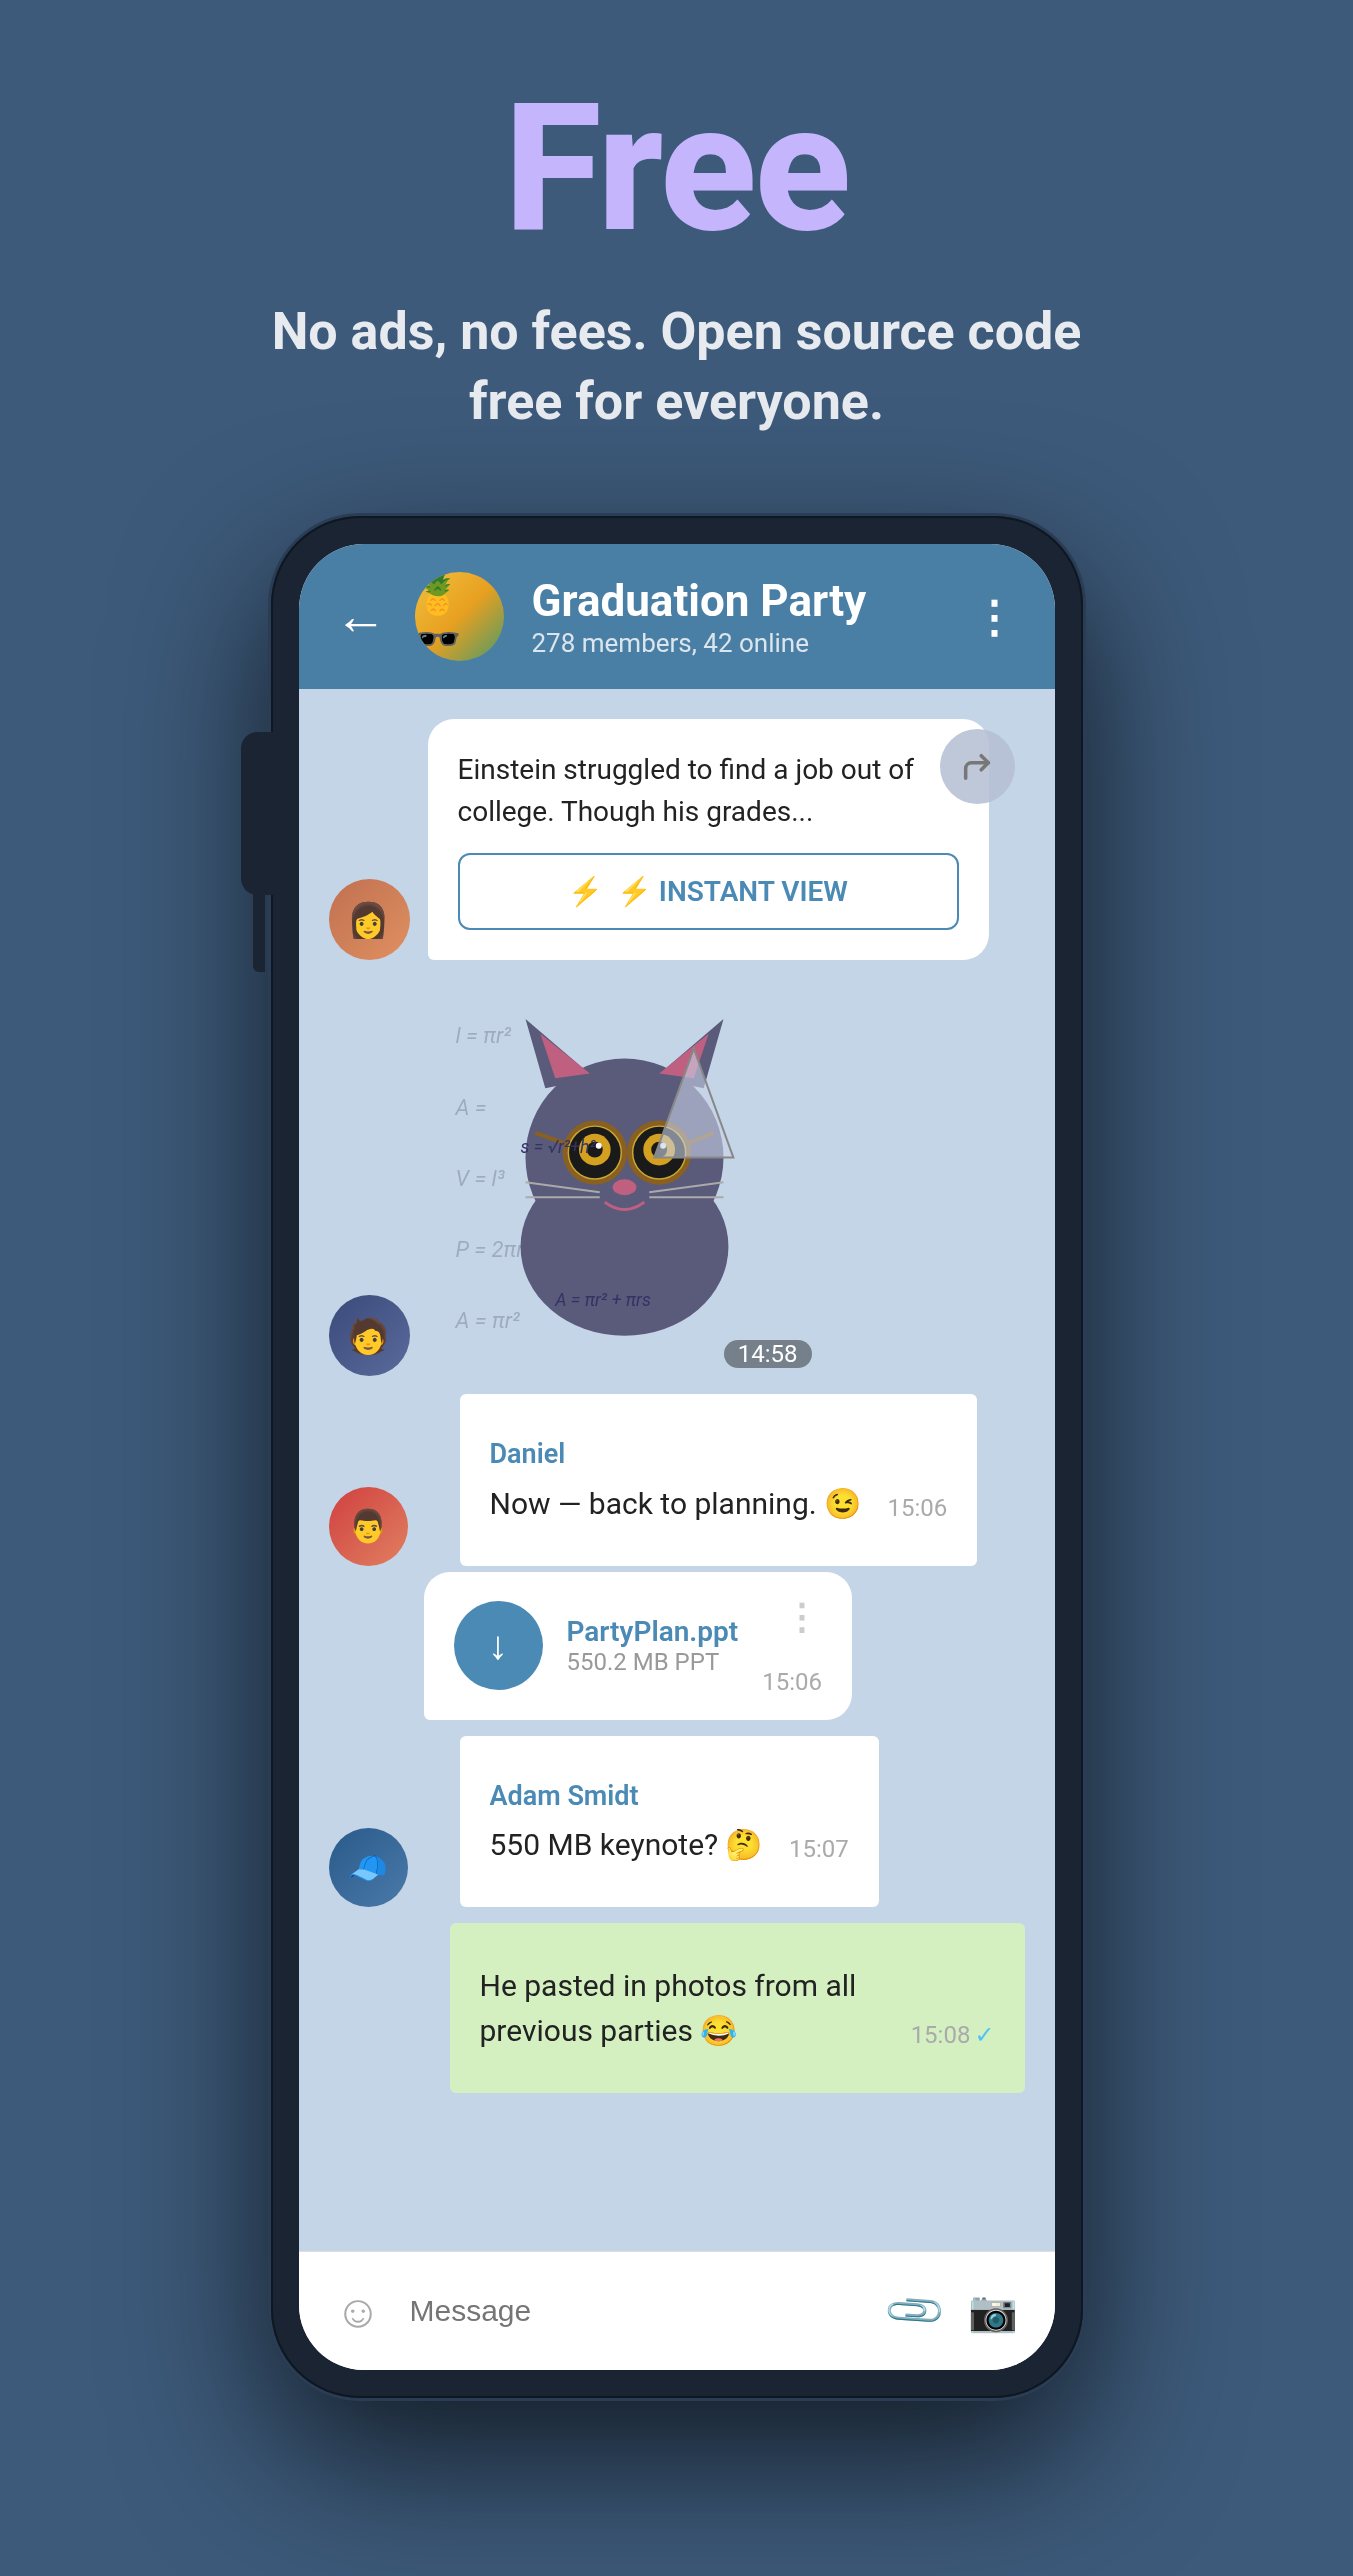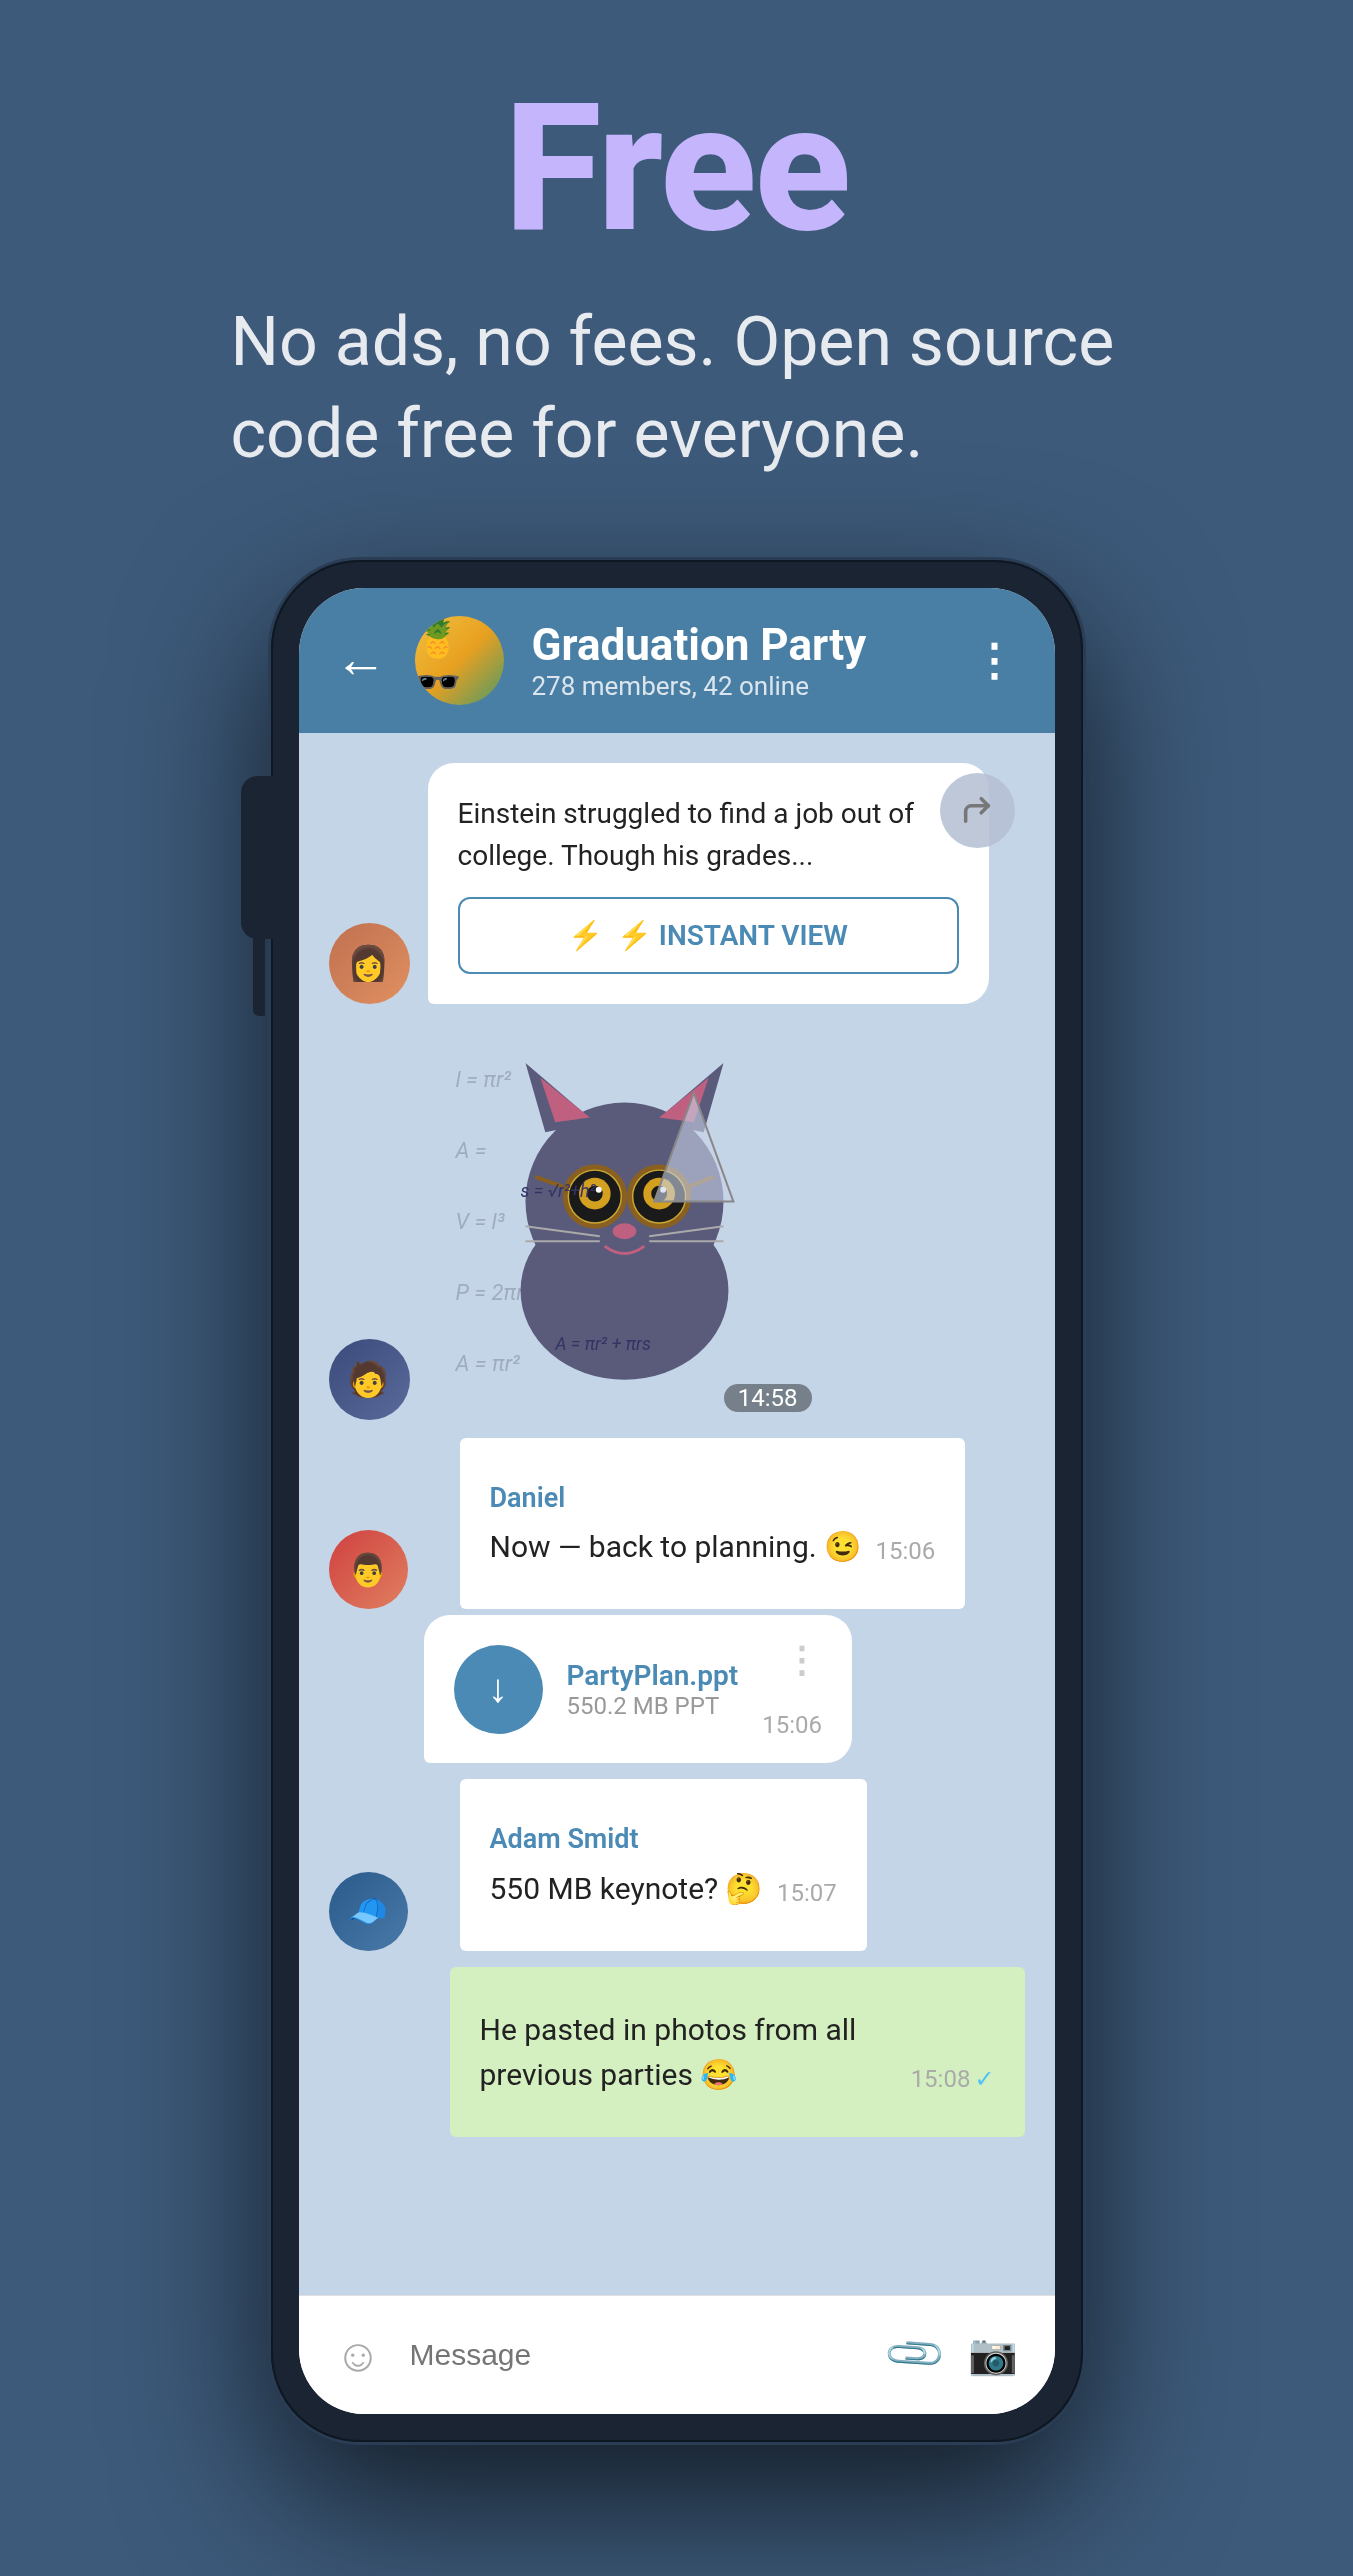--- a/index.html
+++ b/index.html
@@ -27,24 +27,25 @@
     .hero-title {
       font-size: 178px;
       font-weight: 800;
       color: #c4b5fd;
       line-height: 1;
       letter-spacing: -2px;
       margin-bottom: 40px;
     }
 
     .hero-subtitle {
-      font-size: 68px;
+      font-size: 52px;
       color: rgba(255,255,255,0.88);
+      text-align: center;
       line-height: 1.35;
-      font-weight: 400;
+      font-weight: 700;
       max-width: 892px;
     }
 
     
     .phone-wrapper {
       position: relative;
       width: 812px;
       height: 1882px;
       margin-top: 20px;
     }
@@ -226,21 +227,21 @@
       color: #4a8ab5;
       margin-bottom: 6px;
     }
 
     .bubble-sender.daniel { color: #4a8ab5; }
     .bubble-sender.adam { color: #4a8ab5; }
 
     .bubble-content {
       display: flex;
       align-items: flex-end;
-      gap: 14px;
+      gap: 26px;
     }
 
     .bubble-text {
       flex: 1;
       font-size: 30px;
       color: #222;
     }
 
     .bubble-time {
       font-size: 24px;

